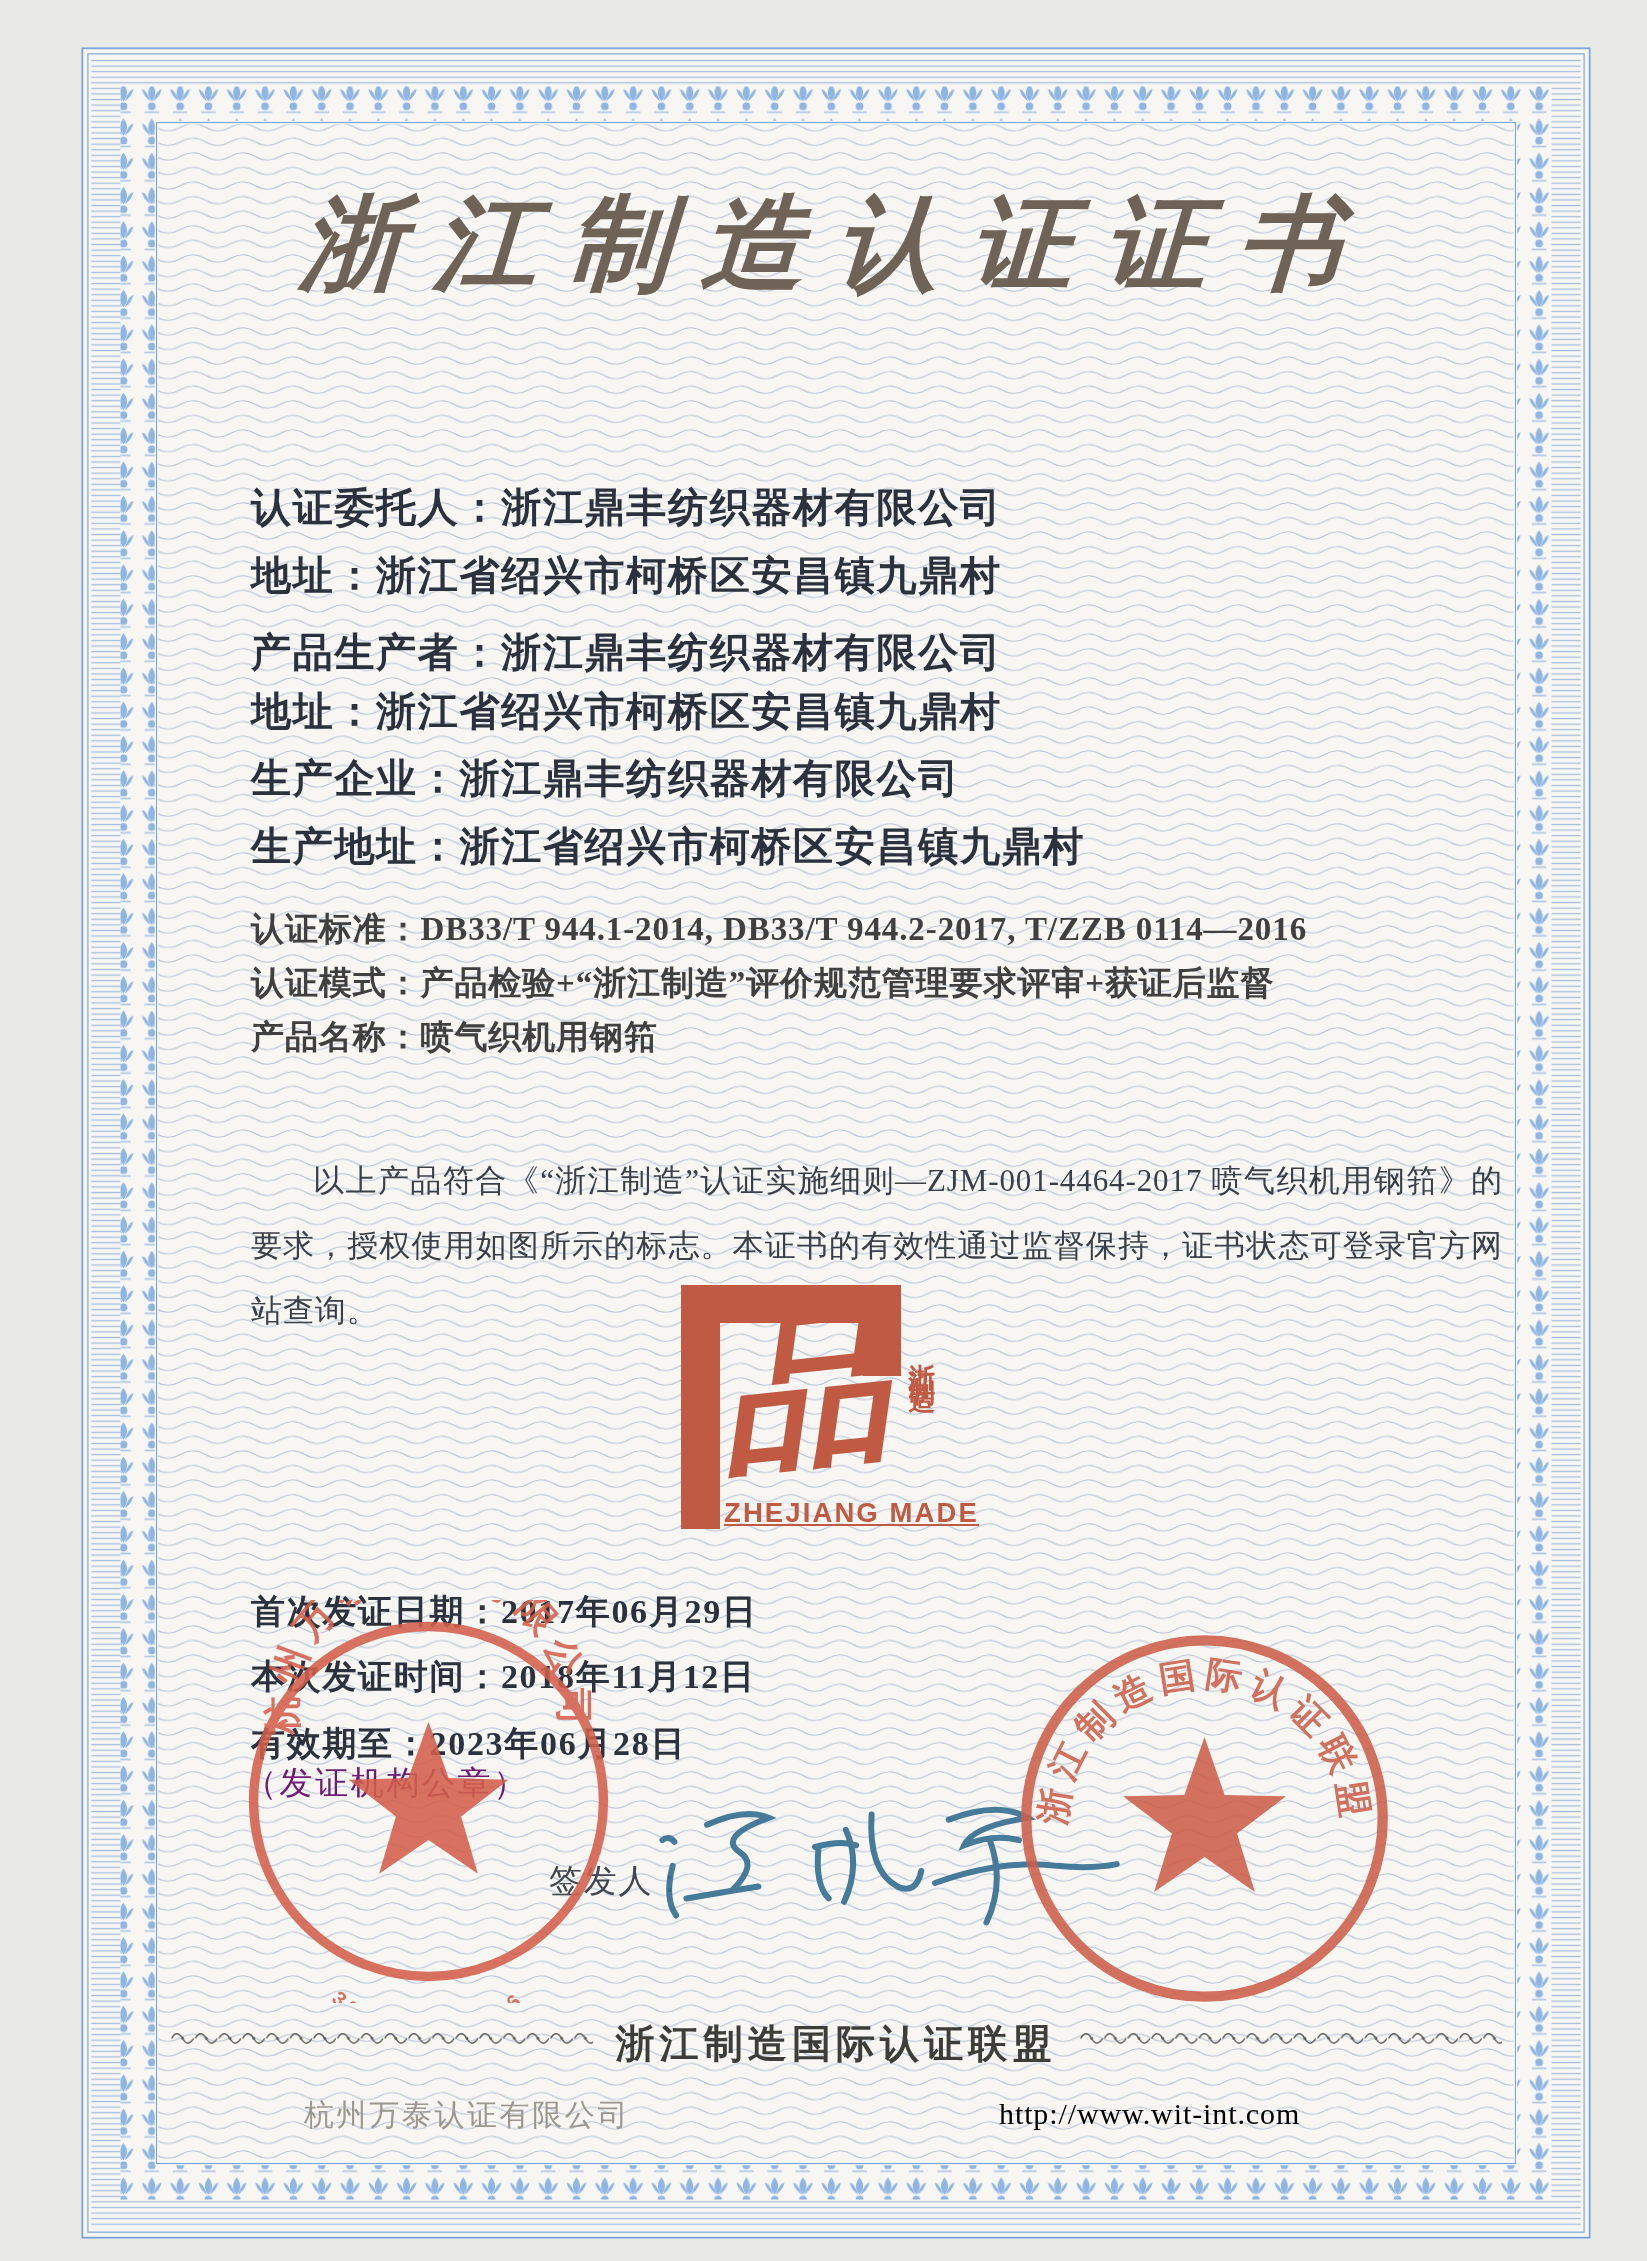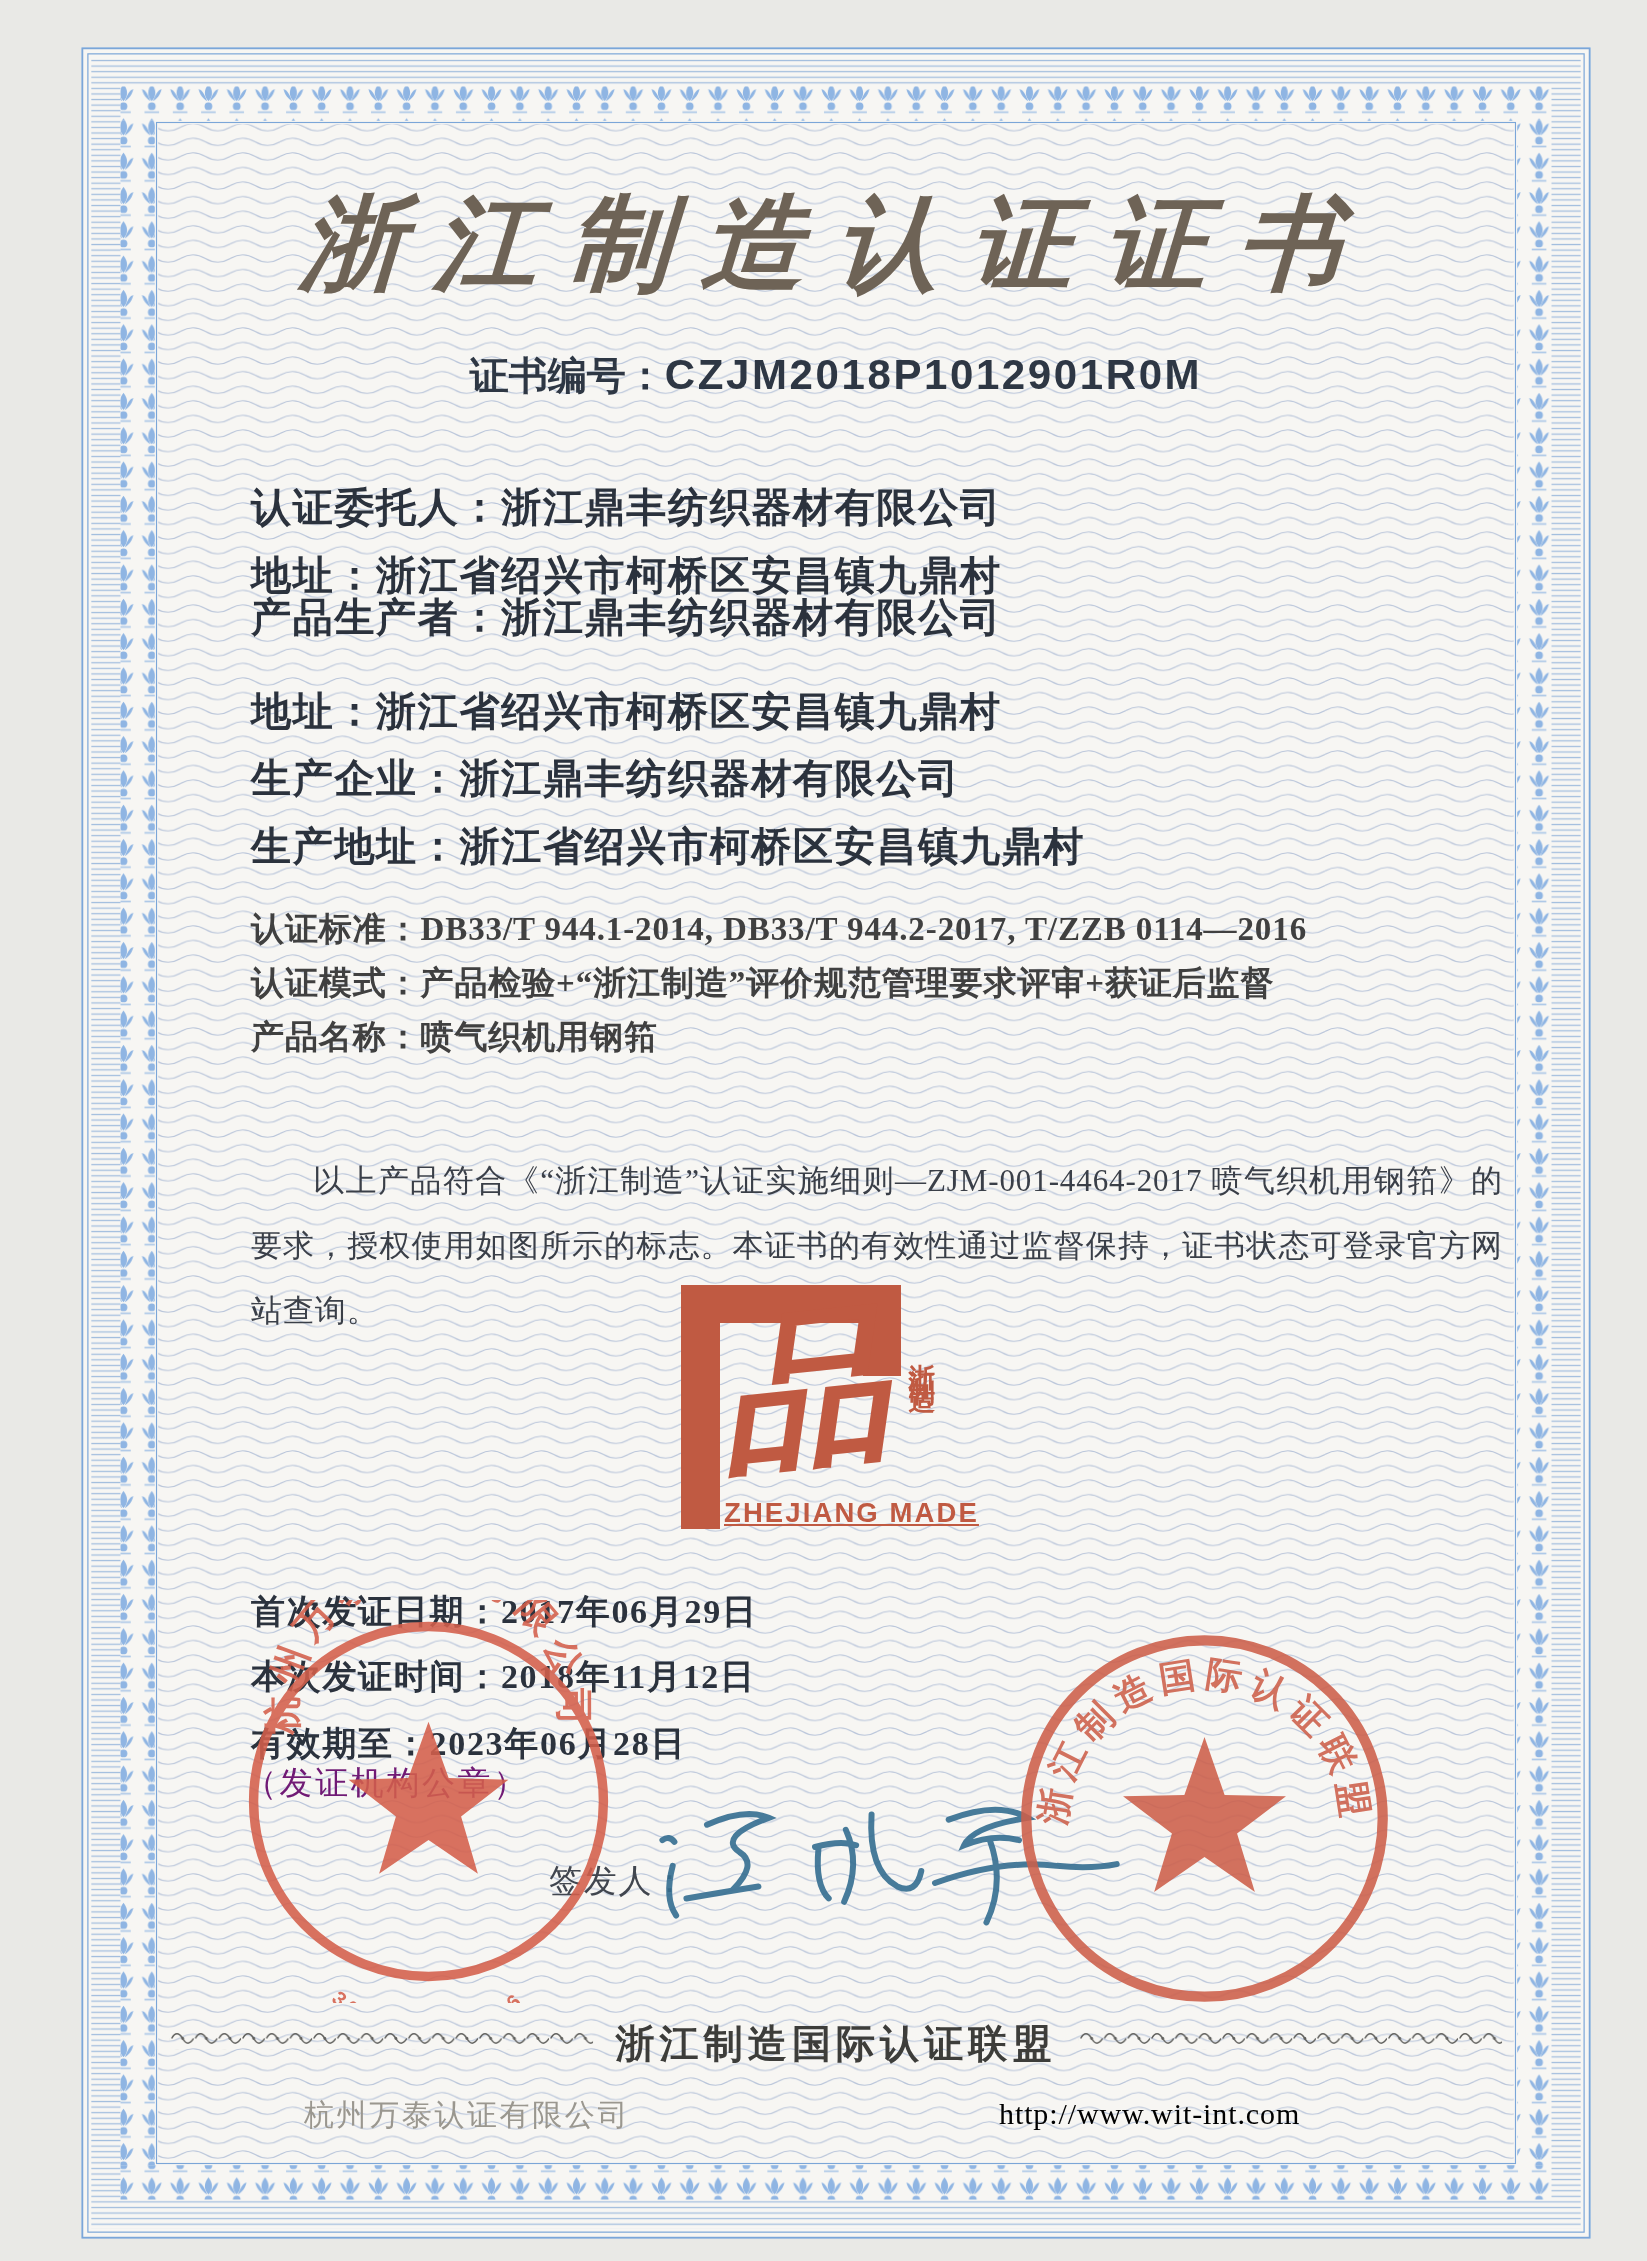--- a/index.html
+++ b/index.html
@@ -100,27 +100,24 @@
     <rect x="46" y="86" width="40" height="2383" fill="url(#floral)"></rect>
     <rect x="1674" y="86" width="40" height="2383" fill="url(#floral)"></rect>
 
     <rect x="88" y="88" width="1584" height="2379" fill="none" stroke="#7ba6d8" stroke-width="1.3"></rect>
 
     <rect x="90" y="90" width="1580" height="2375" fill="url(#wave)"></rect>
   </svg>
 
   <div class="abs title" style="top:129px;">浙江制造认证证书</div>
 
-  <div class="abs certnum" style="top:302px;">
-    <span class="lab">证书编号：</span><span class="num">CZJM2018P1012901R0M</span>
-  </div>
 
   <div class="abs fieldline" style="top:433px;"><span>认证委托人：</span><span>浙江鼎丰纺织器材有限公司</span></div>
   <div class="abs fieldline" style="top:501px;"><span>地址：</span><span>浙江省绍兴市柯桥区安昌镇九鼎村</span></div>
-  <div class="abs fieldline" style="top:543px;"><span>产品生产者：</span><span>浙江鼎丰纺织器材有限公司</span></div>
+  <div class="abs fieldline" style="top:578px;"><span>产品生产者：</span><span>浙江鼎丰纺织器材有限公司</span></div>
   <div class="abs fieldline" style="top:637px;"><span>地址：</span><span>浙江省绍兴市柯桥区安昌镇九鼎村</span></div>
   <div class="abs fieldline" style="top:704px;"><span>生产企业：</span><span>浙江鼎丰纺织器材有限公司</span></div>
   <div class="abs fieldline" style="top:772px;"><span>生产地址：</span><span>浙江省绍兴市柯桥区安昌镇九鼎村</span></div>
 
   <div class="abs detline" style="top:860px;"><span>认证标准：</span><span>DB33/T 944.1-2014, DB33/T 944.2-2017, T/ZZB 0114—2016</span></div>
   <div class="abs detline" style="top:914px;"><span>认证模式：</span><span>产品检验+“浙江制造”评价规范管理要求评审+获证后监督</span></div>
   <div class="abs detline" style="top:968px;"><span>产品名称：</span><span>喷气织机用钢筘</span></div>
 
   <div class="abs statement" style="top:1101px;">以上产品符合《“浙江制造”认证实施细则—ZJM-001-4464-2017 喷气织机用钢筘》的要求，授权使用如图所示的标志。本证书的有效性通过监督保持，证书状态可登录官方网站查询。</div>
 

